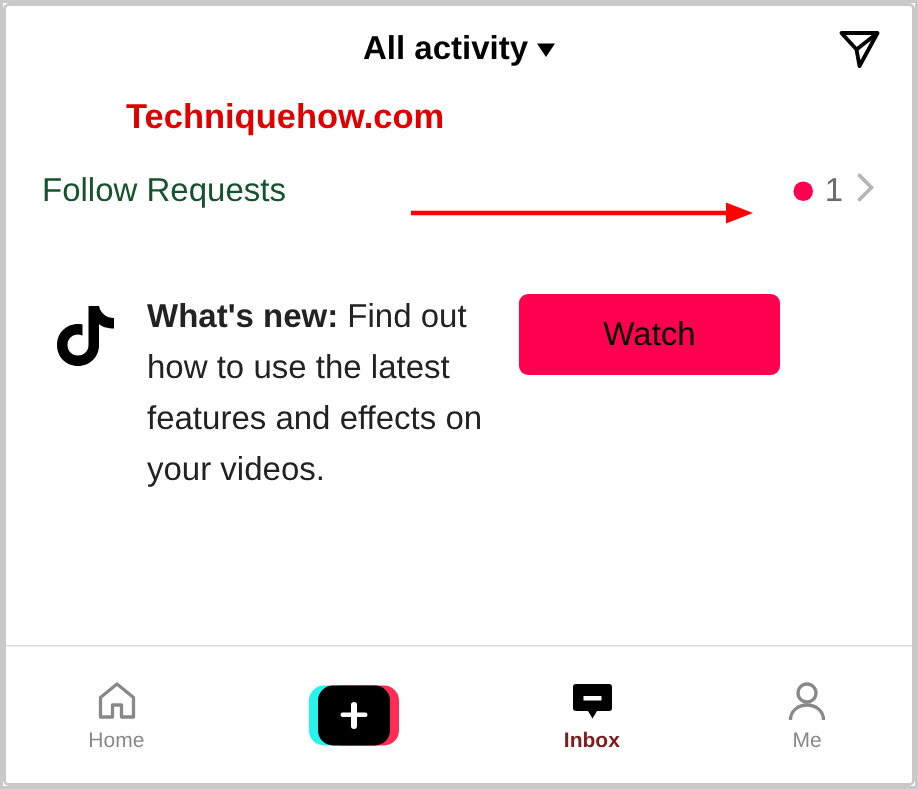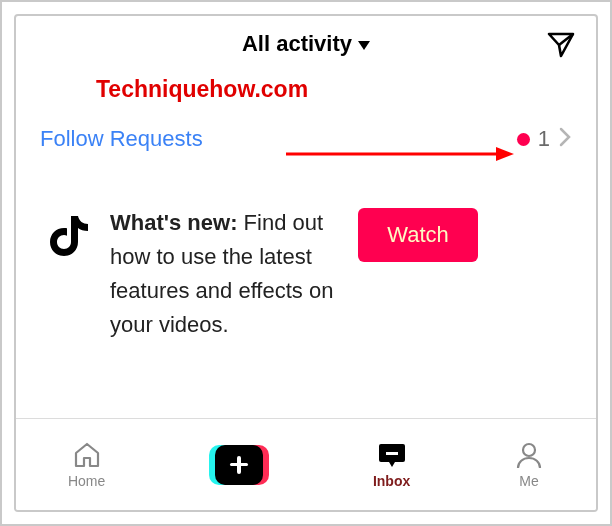--- a/index.html
+++ b/index.html
@@ -1,40 +1,40 @@
 <!DOCTYPE html>
 <html><head>
 <meta charset="utf-8">
 <style>
   * { box-sizing: border-box; margin: 0; padding: 0; }
   html, body { width: 612px; height: 526px; font-family: -apple-system, BlinkMacSystemFont, "Segoe UI", Arial, sans-serif; background: #fff; }
-  .frame { width: 612px; height: 526px; border: 2px solid #c9c9c9; background: #fff; padding: 12px; position: relative; }
+  .frame { width: 612px; height: 526px; border: 2px solid #c9c9c9; background: #fff; padding: 0; position: relative; }
   .inner { width: 100%; height: 100%; border: 2px solid #c9c9c9; border-radius: 4px; background: #fff; position: relative; overflow: hidden; }
 
   .topbar { display: flex; align-items: center; justify-content: center; height: 56px; position: relative; }
   .title-row { display: flex; align-items: center; gap: 6px; font-weight: 700; font-size: 22px; }
   .title-row .caret { width: 0; height: 0; border-left: 6px solid transparent; border-right: 6px solid transparent; border-top: 9px solid #000; margin-top: 3px; }
   .send-icon { position: absolute; right: 20px; top: 14px; }
 
   .watermark { position: absolute; left: 80px; top: 60px; color: #e00000; font-weight: 700; font-size: 23px; }
 
   .follow-row { display: flex; align-items: center; padding: 0 24px; height: 50px; margin-top: 42px; position: relative; }
-  .follow-label { font-size: 22px; color: #3b82f6; }
+  .follow-label { font-size: 22px; color: #14532d; }
   .follow-right { margin-left: auto; display: flex; align-items: center; gap: 8px; }
   .dot { width: 13px; height: 13px; border-radius: 50%; background: #ff0050; }
   .count { font-size: 22px; color: #6a6a6a; }
   .chevron { color: #b5b5b5; }
 
   .arrow-annot { position: absolute; left: 270px; top: 128px; }
 
   .promo { display: flex; align-items: flex-start; padding: 24px 24px 0 24px; gap: 8px; margin-top: 18px; }
   .promo-left { width: 62px; display: flex; justify-content: center; padding-top: 6px; }
   .promo-text { flex: 1; font-size: 22px; line-height: 1.55; color: #222; max-width: 240px; }
   .promo-text .bold { font-weight: 700; }
-  .watch-btn { background: #ff0050; color: #fef9c3; font-size: 22px; border: none; border-radius: 6px; height: 54px; width: 120px; display: flex; align-items: center; justify-content: center; margin-top: 2px; }
+  .watch-btn { background: #ff0050; color: #000000; font-size: 22px; border: none; border-radius: 6px; height: 54px; width: 174px; display: flex; align-items: center; justify-content: center; margin-top: 2px; }
 
   .tabbar { position: absolute; bottom: 0; left: 0; right: 0; height: 92px; border-top: 1.5px solid #dcdcdc; display: flex; align-items: center; justify-content: space-around; background: #fff; }
   .tab { display: flex; flex-direction: column; align-items: center; gap: 4px; color: #888; font-size: 14px; }
   .tab.active { color: #7f1d1d; font-weight: 700; }
   .tab svg { display: block; }
 
   .create-btn { position: relative; width: 60px; height: 40px; }
   .create-bg-cyan { position: absolute; left: 0; top: 0; width: 48px; height: 40px; background: #25f4ee; border-radius: 10px; }
   .create-bg-pink { position: absolute; right: 0; top: 0; width: 48px; height: 40px; background: #fe2c55; border-radius: 10px; }
   .create-fg { position: absolute; left: 6px; top: 0; width: 48px; height: 40px; background: #000; border-radius: 10px; display: flex; align-items: center; justify-content: center; }

